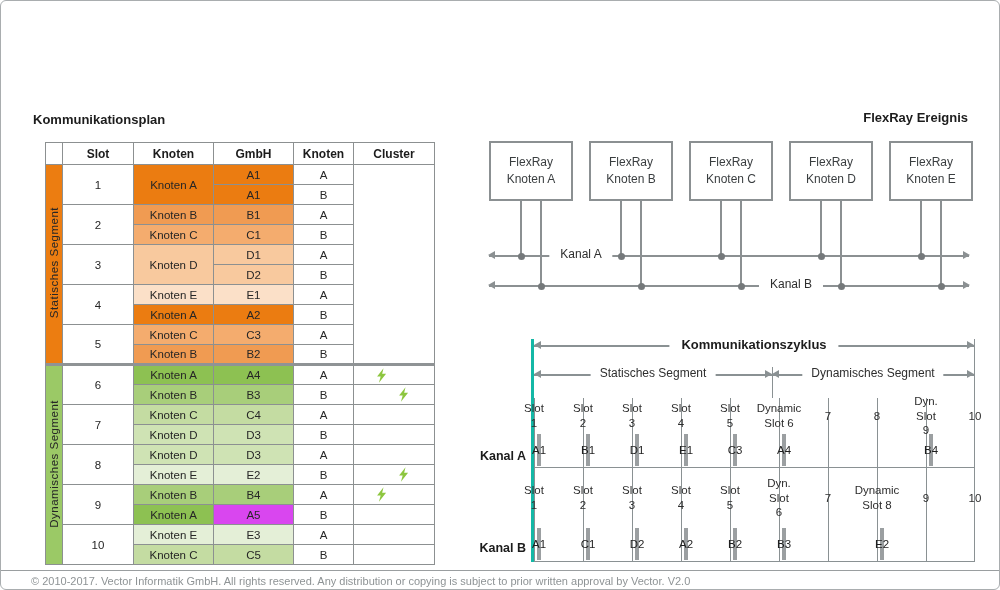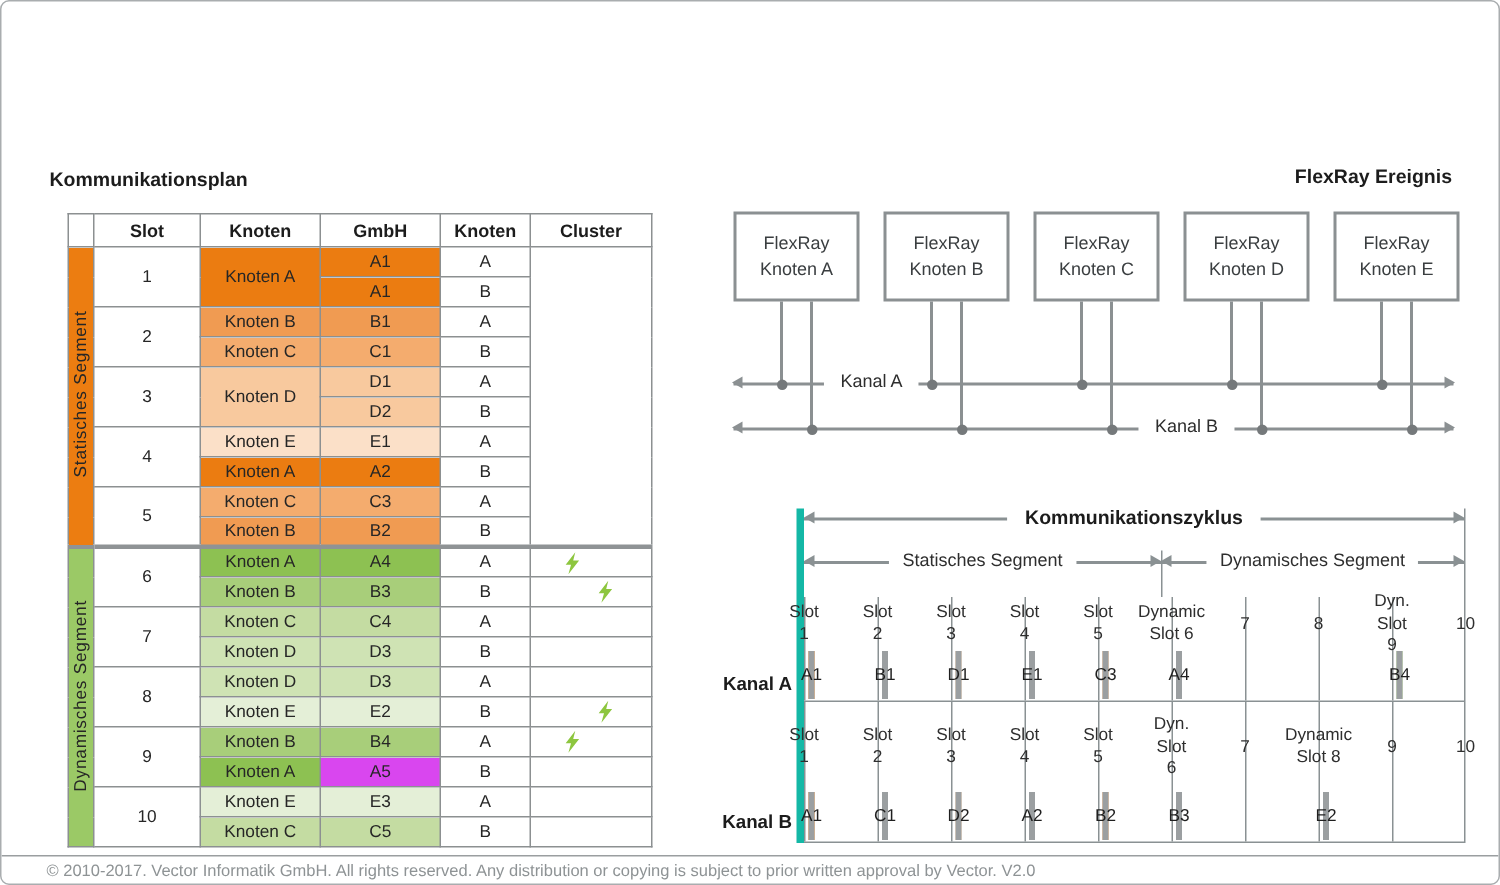--- a/index.html
+++ b/index.html
@@ -38,21 +38,21 @@
   .bus  { position:absolute; left:0; width:480px; height:1.5px; background:#8B9092; }
   .bus::before { content:""; position:absolute; left:-1px; top:-3.75px; width:0; height:0;
                  border:4.5px solid transparent; border-right:7px solid #8B9092; border-left:none; }
   .bus::after  { content:""; position:absolute; right:-1px; top:-3.75px; width:0; height:0;
                  border:4.5px solid transparent; border-left:7px solid #8B9092; border-right:none; }
   .bus-label { position:absolute; top:-8px; transform:translateX(-50%); background:#fff;
                padding:0 11px; font-size:12px; color:#2E2E2E; white-space:nowrap; }
 
   
   .cycle { position:absolute; left:530px; top:338px; width:440px; height:223px;
-           border-left:5px solid #14b8a6; border-right:1px solid #8A9193; }
+           border-left:3px solid #14b8a6; border-right:1px solid #8A9193; }
   .cyc-arrow { position:absolute; height:1.5px; background:#8A9193; }
   .cyc-arrow::before { content:""; position:absolute; left:0; top:-3.75px; width:0; height:0;
                  border:4.5px solid transparent; border-right:7px solid #8A9193; border-left:none; }
   .cyc-arrow::after  { content:""; position:absolute; right:0; top:-3.75px; width:0; height:0;
                  border:4.5px solid transparent; border-left:7px solid #8A9193; border-right:none; }
   .cyc-title-label { position:absolute; top:-8px; transform:translateX(-50%); background:#fff;
                      padding:0 12px; font-size:13px; font-weight:bold; color:#1C1C1C; white-space:nowrap; }
   .seg-arrow-label { position:absolute; top:-8px; transform:translateX(-50%); background:#fff;
                      padding:0 9px; font-size:12px; color:#2E2E2E; white-space:nowrap; }
   .bound { position:absolute; left:238px; top:28px; width:1px; height:31px; background:#8A9193; }

